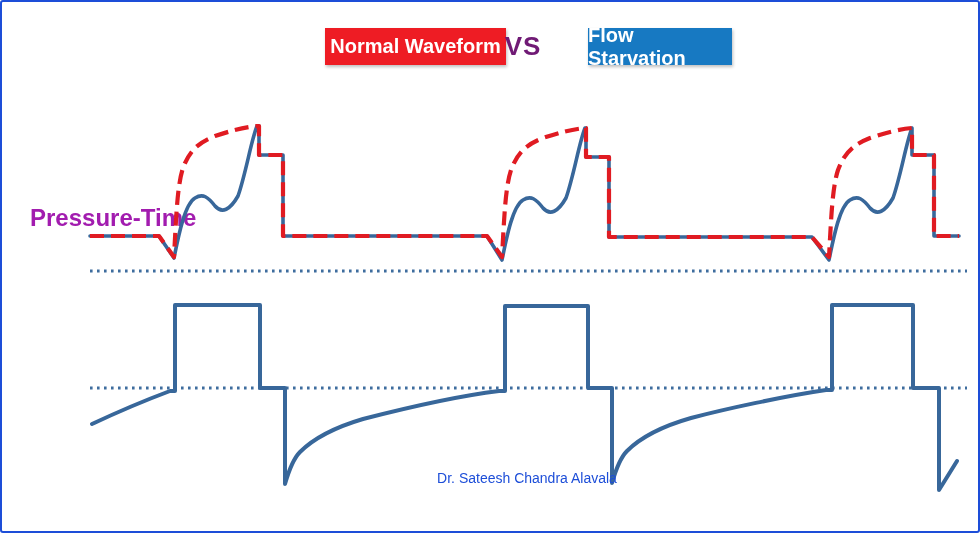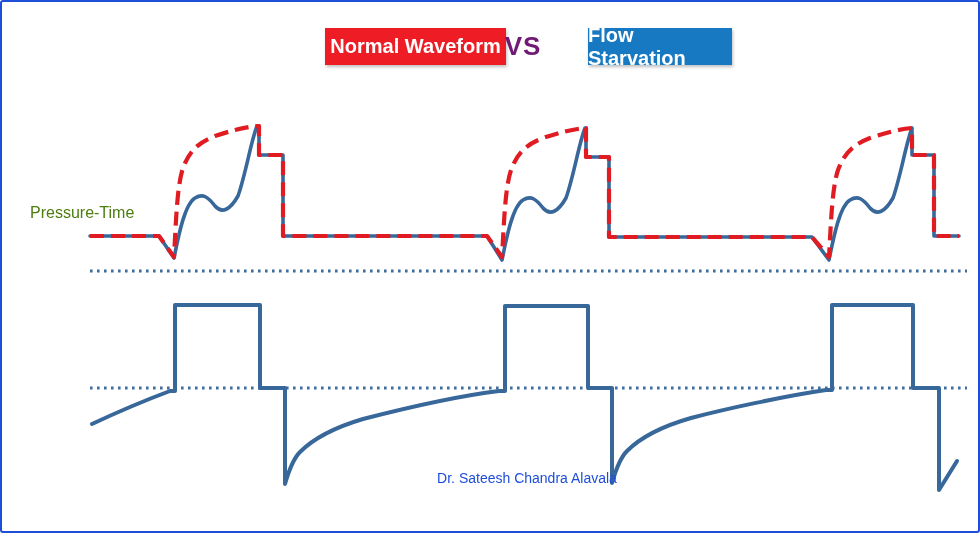--- a/index.html
+++ b/index.html
@@ -22,21 +22,21 @@
   .badge.red{left:323px;width:181px;background:#ee1c24;}
   .badge.blue{left:586px;width:144px;background:#1779c2;}
   .vs{
     position:absolute;left:496px;top:29px;width:50px;
     text-align:center;
     font-size:26px;font-weight:bold;color:#701a75;
     letter-spacing:1px;
   }
   .trace-label{
     position:absolute;
-    font-size:16px;font-weight:normal;color:#4d7c0f;
+    font-size:24px;font-weight:bold;color:#a21caf;
   }
   .trace-label.pressure{left:28px;top:202px;}
   .trace-label.flow{left:61px;top:359px;}
   .credit{
     position:absolute;left:525px;top:468px;
     transform:translateX(-50%);
     font-size:14px;color:#1d4ed8;white-space:nowrap;
   }
   svg.canvas{position:absolute;left:0;top:0;width:976px;height:529px;}
 </style>

